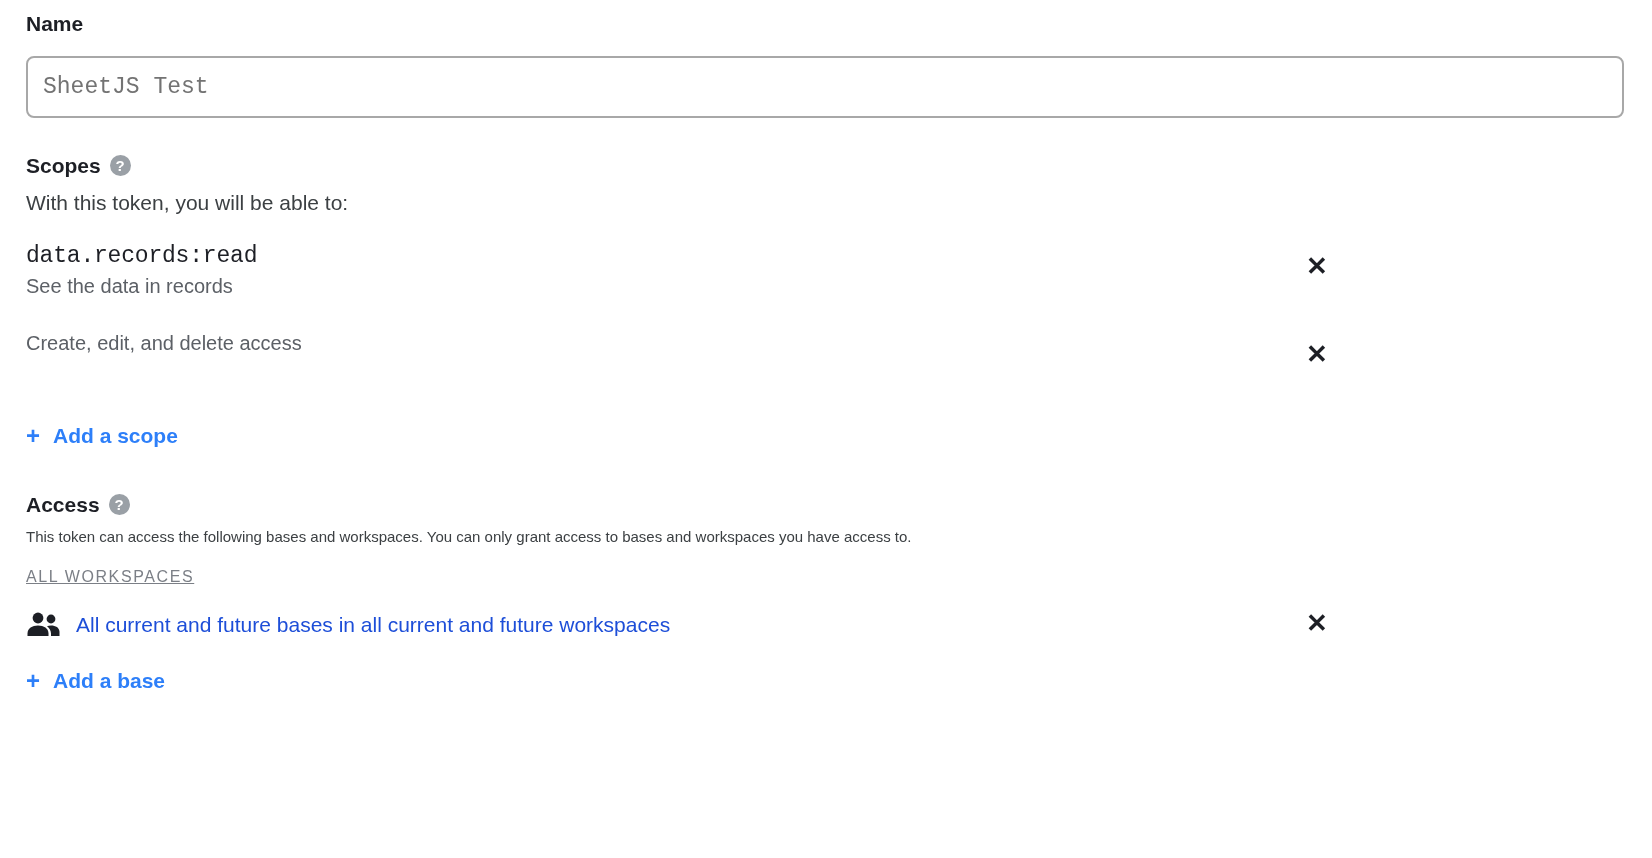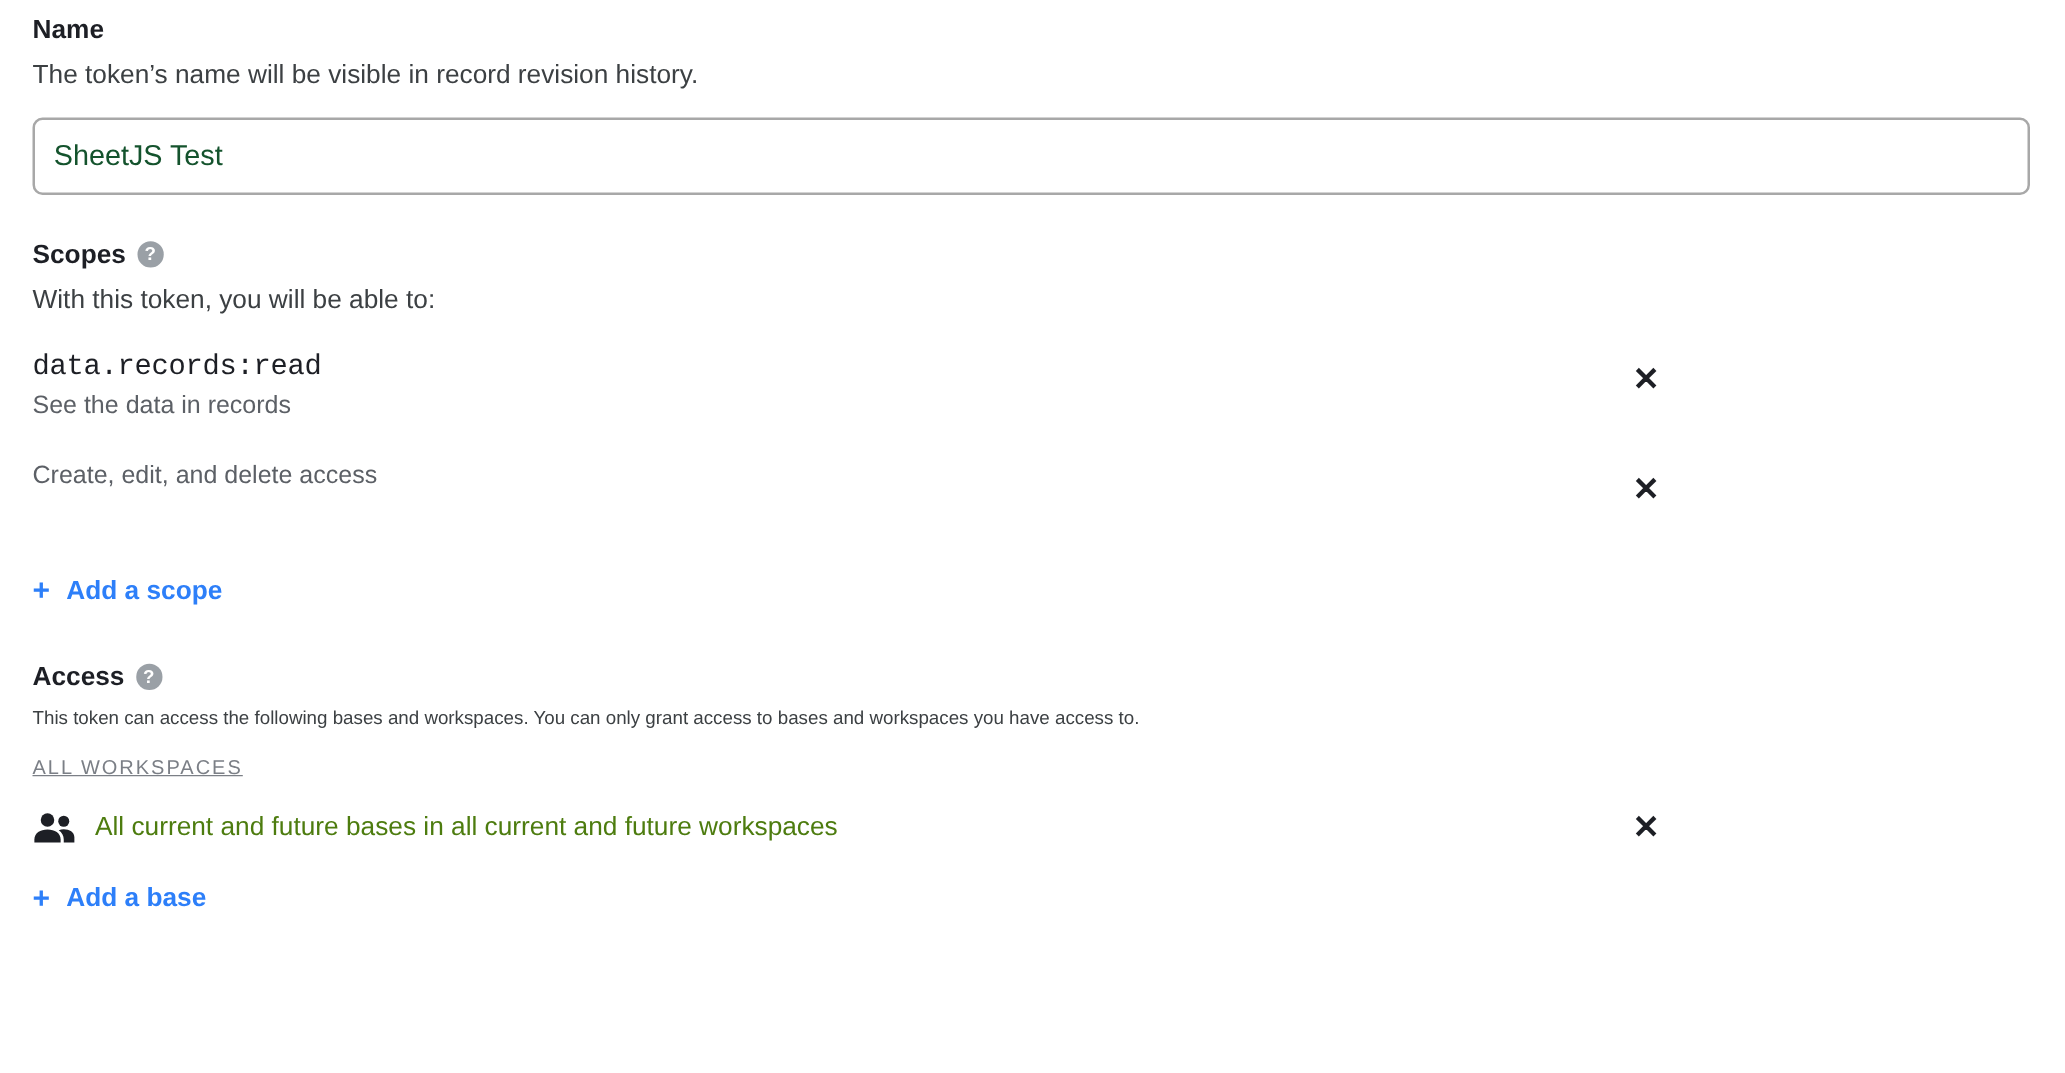--- a/index.html
+++ b/index.html
@@ -38,23 +38,23 @@
   }
   .name-input {
     box-sizing: border-box;
     display: block;
     width: 1598px;
     height: 62px;
     margin-top: 19px;
     padding: 0 15px;
     border: 2px solid #a8a8a8;
     border-radius: 8px;
-    font-family: Liberation Sans, sans-serif;
+    font-family: Liberation Mono, monospace;
     font-size: 23px;
-    color: #14532d;
+    color: #737373;
     background: #ffffff;
     outline: none;
   }
 
   
   .heading-row {
     display: flex;
     align-items: center;
     gap: 9px;
   }
@@ -162,38 +162,37 @@
     min-height: 34px;
   }
   .people-icon {
     width: 34px;
     height: 26px;
     flex: 0 0 auto;
     display: block;
   }
   .base-text {
     font-size: 21px;
-    color: #4d7c0f;
+    color: #1d4ed8;
     line-height: 1.3;
   }
   .base-row .remove-x {
     top: 3px;
   }
   .add-base {
     margin-top: 28px;
   }
 </style>
 </head>
 <body>
 
 <div class="page">
 
   <div>
     <div class="section-label">Name</div>
-    <div class="section-desc">The token’s name will be visible in record revision history.</div>
     <input class="name-input" type="text" value="SheetJS Test" style="">
   </div>
 
   <div class="scopes-block">
     <div class="heading-row">
       <span class="section-label">Scopes</span>
       <span class="help-icon">?</span>
     </div>
     <div class="section-desc">With this token, you will be able to:</div>
 

